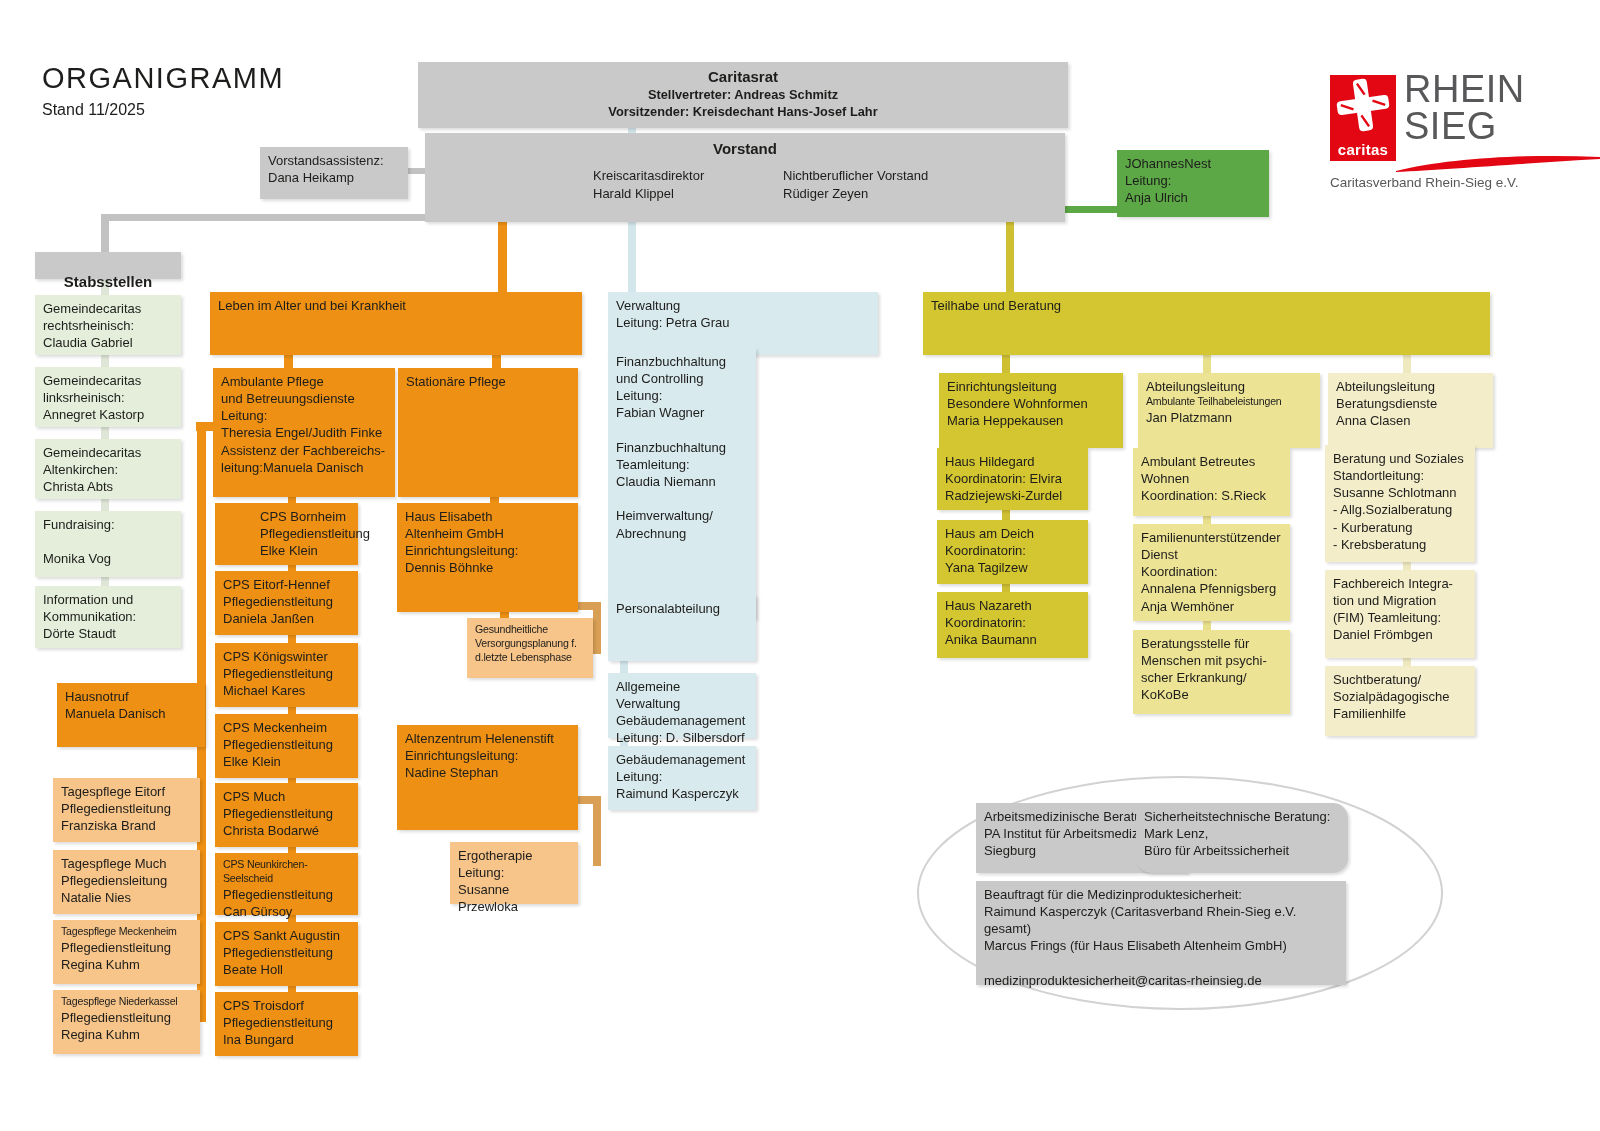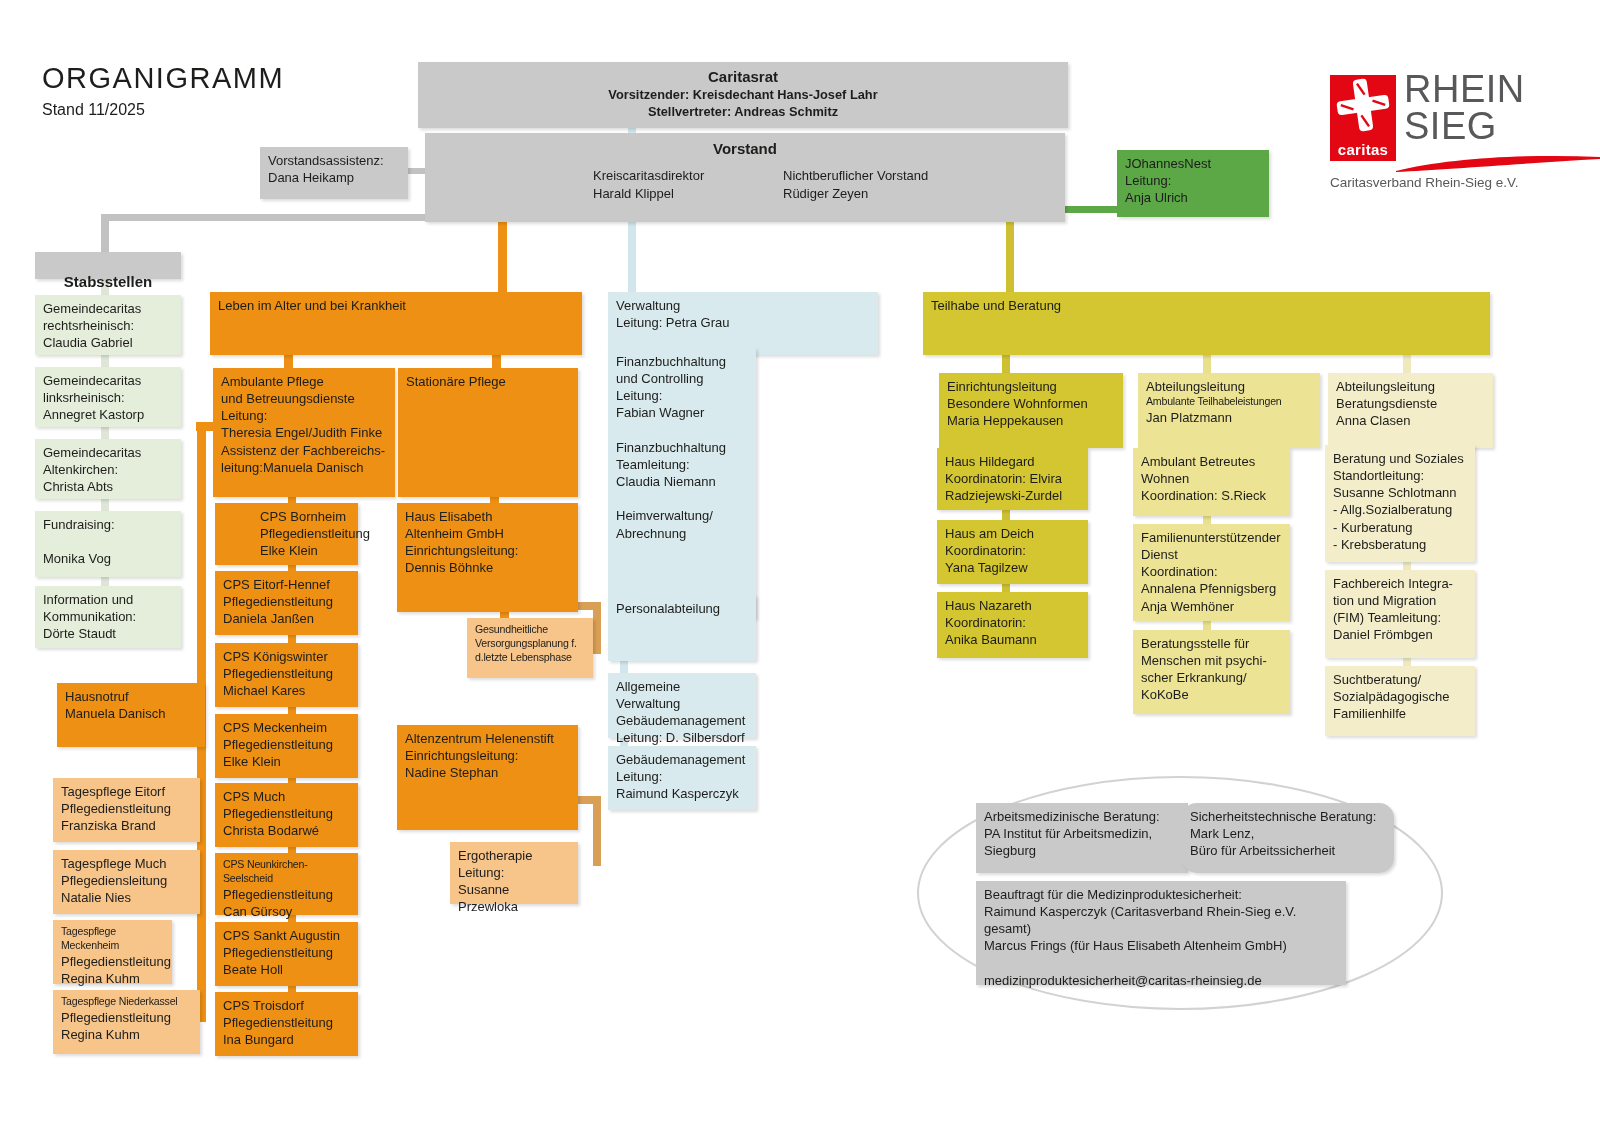--- a/index.html
+++ b/index.html
@@ -123,22 +123,22 @@
     </div>
     <svg width="230" height="30" viewBox="0 0 230 30" style="position:absolute;left:62px;top:72px;">
       <path d="M4 24 C 60 10 150 6 228 11 C 150 15 60 22 4 25 Z" fill="var(--c-red)"></path>
     </svg>
     <div class="logo-org">Caritasverband Rhein-Sieg e.V.</div>
   </div>
 
   <div id="boxes">
       <div class="box s-gray center bold" style="left: 418px; top: 62px; width: 650px; height: 66px;">
         <div class="bt">Caritasrat</div>
+        <div class="ln">Stellvertreter: Andreas Schmitz</div>
         <div class="ln">Vorsitzender: Kreisdechant Hans-Josef Lahr</div>
-        <div class="ln">Stellvertreter: Andreas Schmitz</div>
       </div>
       <div class="box s-gray" style="left: 260px; top: 147px; width: 148px; height: 52px;">
         <div class="ln">Vorstandsassistenz:</div>
         <div class="ln">Dana Heikamp</div>
       </div>
       <div class="box s-dgreen" style="left: 1117px; top: 150px; width: 152px; height: 67px;">
         <div class="ln">JOhannesNest</div>
         <div class="ln">Leitung:</div>
         <div class="ln">Anja Ulrich</div>
       </div>
@@ -231,21 +231,21 @@
       <div class="box s-lorange" style="left: 53px; top: 778px; width: 147px; height: 64px;">
         <div class="ln">Tagespflege Eitorf</div>
         <div class="ln">Pflegedienstleitung</div>
         <div class="ln">Franziska Brand</div>
       </div>
       <div class="box s-lorange" style="left: 53px; top: 850px; width: 147px; height: 64px;">
         <div class="ln">Tagespflege Much</div>
         <div class="ln">Pflegediensleitung</div>
         <div class="ln">Natalie Nies</div>
       </div>
-      <div class="box s-lorange" style="left: 53px; top: 920px; width: 119px; height: 64px;">
+      <div class="box s-lorange" style="left: 53px; top: 920px; width: 147px; height: 64px;">
         <div class="ln sm">Tagespflege Meckenheim</div>
         <div class="ln">Pflegedienstleitung</div>
         <div class="ln">Regina Kuhm</div>
       </div>
       <div class="box s-lorange" style="left: 53px; top: 990px; width: 147px; height: 64px;">
         <div class="ln sm">Tagespflege Niederkassel</div>
         <div class="ln">Pflegedienstleitung</div>
         <div class="ln">Regina Kuhm</div>
       </div>
       <div class="box s-orange" style="left: 397px; top: 503px; width: 181px; height: 109px;">
@@ -367,21 +367,21 @@
       <div class="box s-cream" style="left: 1325px; top: 666px; width: 150px; height: 70px;">
         <div class="ln">Suchtberatung/</div>
         <div class="ln">Sozialpädagogische</div>
         <div class="ln">Familienhilfe</div>
       </div>
       <div class="box s-gray" style="left: 976px; top: 803px; width: 212px; height: 70px;">
         <div class="ln">Arbeitsmedizinische Beratung:</div>
         <div class="ln">PA Institut für Arbeitsmedizin,</div>
         <div class="ln">Siegburg</div>
       </div>
-      <div class="box s-gray" style="left: 1182px; top: 803px; width: 212px; height: 70px; border-radius: 15px;">
+      <div class="box s-gray" style="left: 1136px; top: 803px; width: 212px; height: 70px; border-radius: 15px;">
         <div class="ln">Sicherheitstechnische Beratung:</div>
         <div class="ln">Mark Lenz,</div>
         <div class="ln">Büro für Arbeitssicherheit</div>
       </div>
       <div class="box s-gray" style="left: 976px; top: 881px; width: 370px; height: 104px;">
         <div class="ln">Beauftragt für die Medizinproduktesicherheit:</div>
         <div class="ln">Raimund Kasperczyk (Caritasverband Rhein-Sieg e.V. gesamt)</div>
         <div class="ln">Marcus Frings (für Haus Elisabeth Altenheim GmbH)</div>
         <div class="ln">&nbsp;</div>
         <div class="ln">medizinproduktesicherheit@caritas-rheinsieg.de</div>

